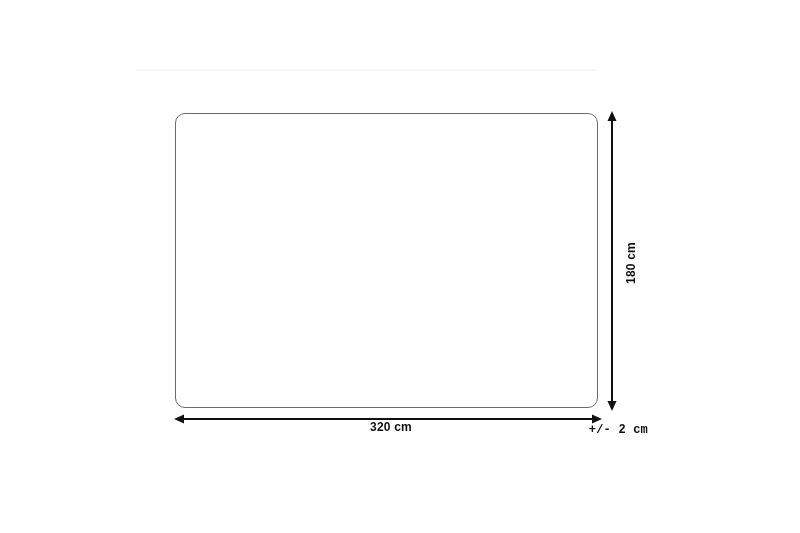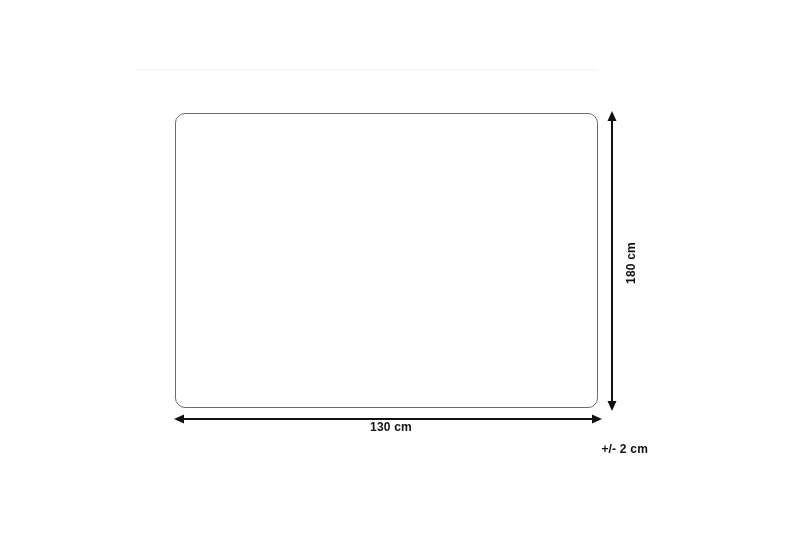--- a/index.html
+++ b/index.html
@@ -68,21 +68,22 @@
     top: 263px;
     transform: translate(-50%, -50%) rotate(-90deg);
   }
   .dim-label.width {
     left: 391px;
     top: 420px;
     transform: translateX(-50%);
   }
   .dim-label.tolerance {
     right: 152px;
-    top: 442px;
+    top: 423px;
+    font-family: Liberation Mono, monospace;
   }
 </style>
 </head>
 <body>
 
 <div class="stage">
 
   <div class="top-divider"></div>
 
   <div class="product-outline"></div>
@@ -94,17 +95,17 @@
   </svg>
 
   <svg class="arrow-svg horizontal" viewBox="0 0 428 14" xmlns="http://www.w3.org/2000/svg">
     <line x1="6" y1="7" x2="422" y2="7" stroke="currentColor" stroke-width="2"></line>
     <polygon points="0,7 10,2.5 10,11.5" fill="currentColor"></polygon>
     <polygon points="428,7 418,2.5 418,11.5" fill="currentColor"></polygon>
   </svg>
 
   <div class="dim-label height">180 cm</div>
 
-  <div class="dim-label width">130 cm</div>
+  <div class="dim-label width">320 cm</div>
 
   <div class="dim-label tolerance">+/- 2 cm</div>
 
 </div>
 
 </body></html>

